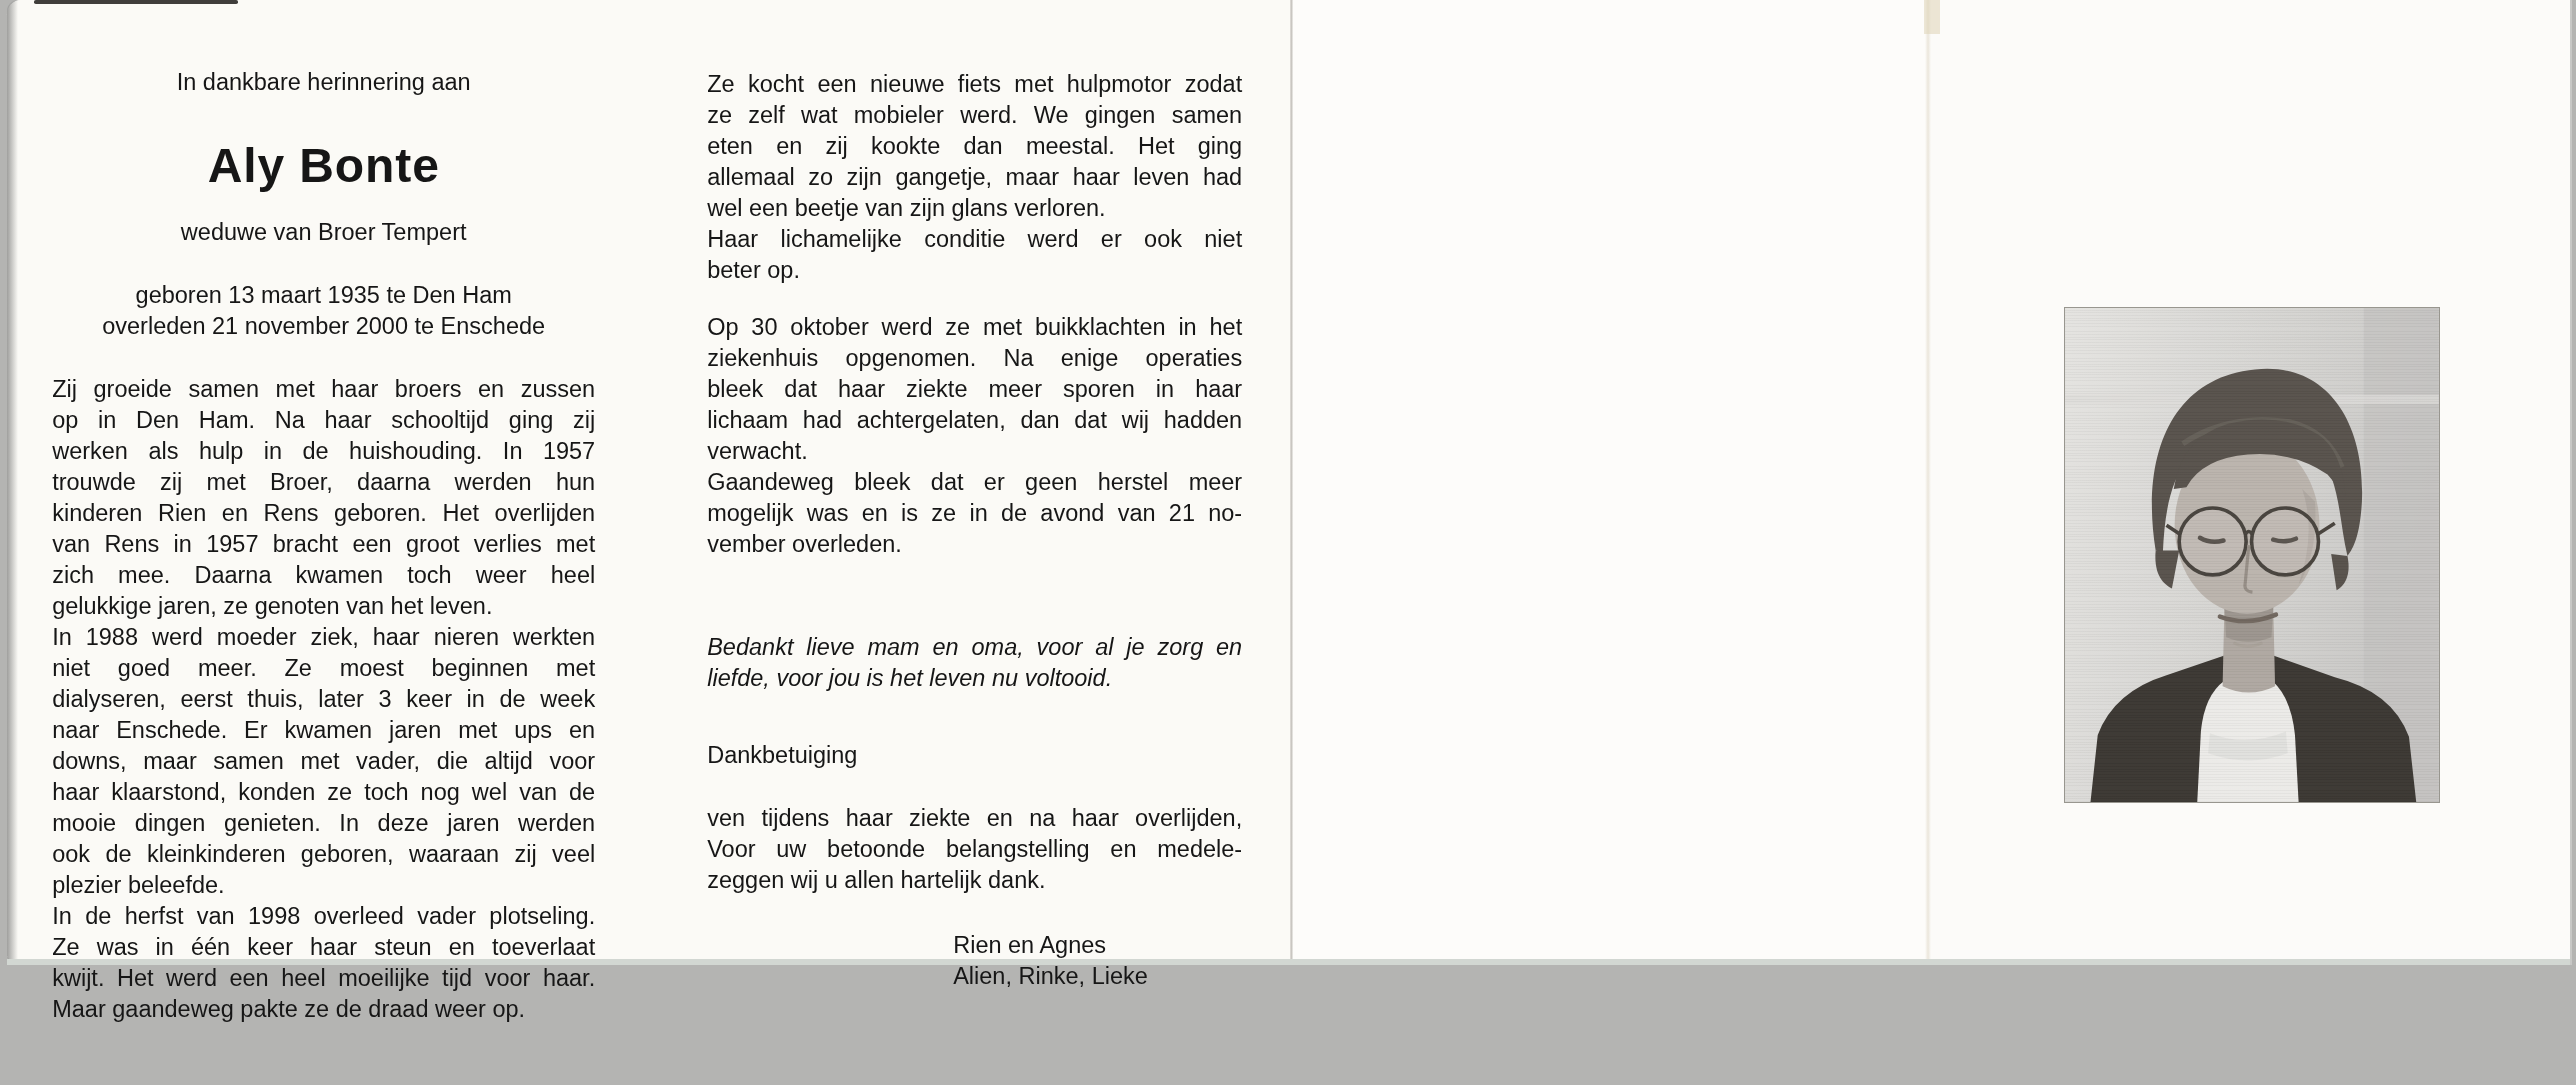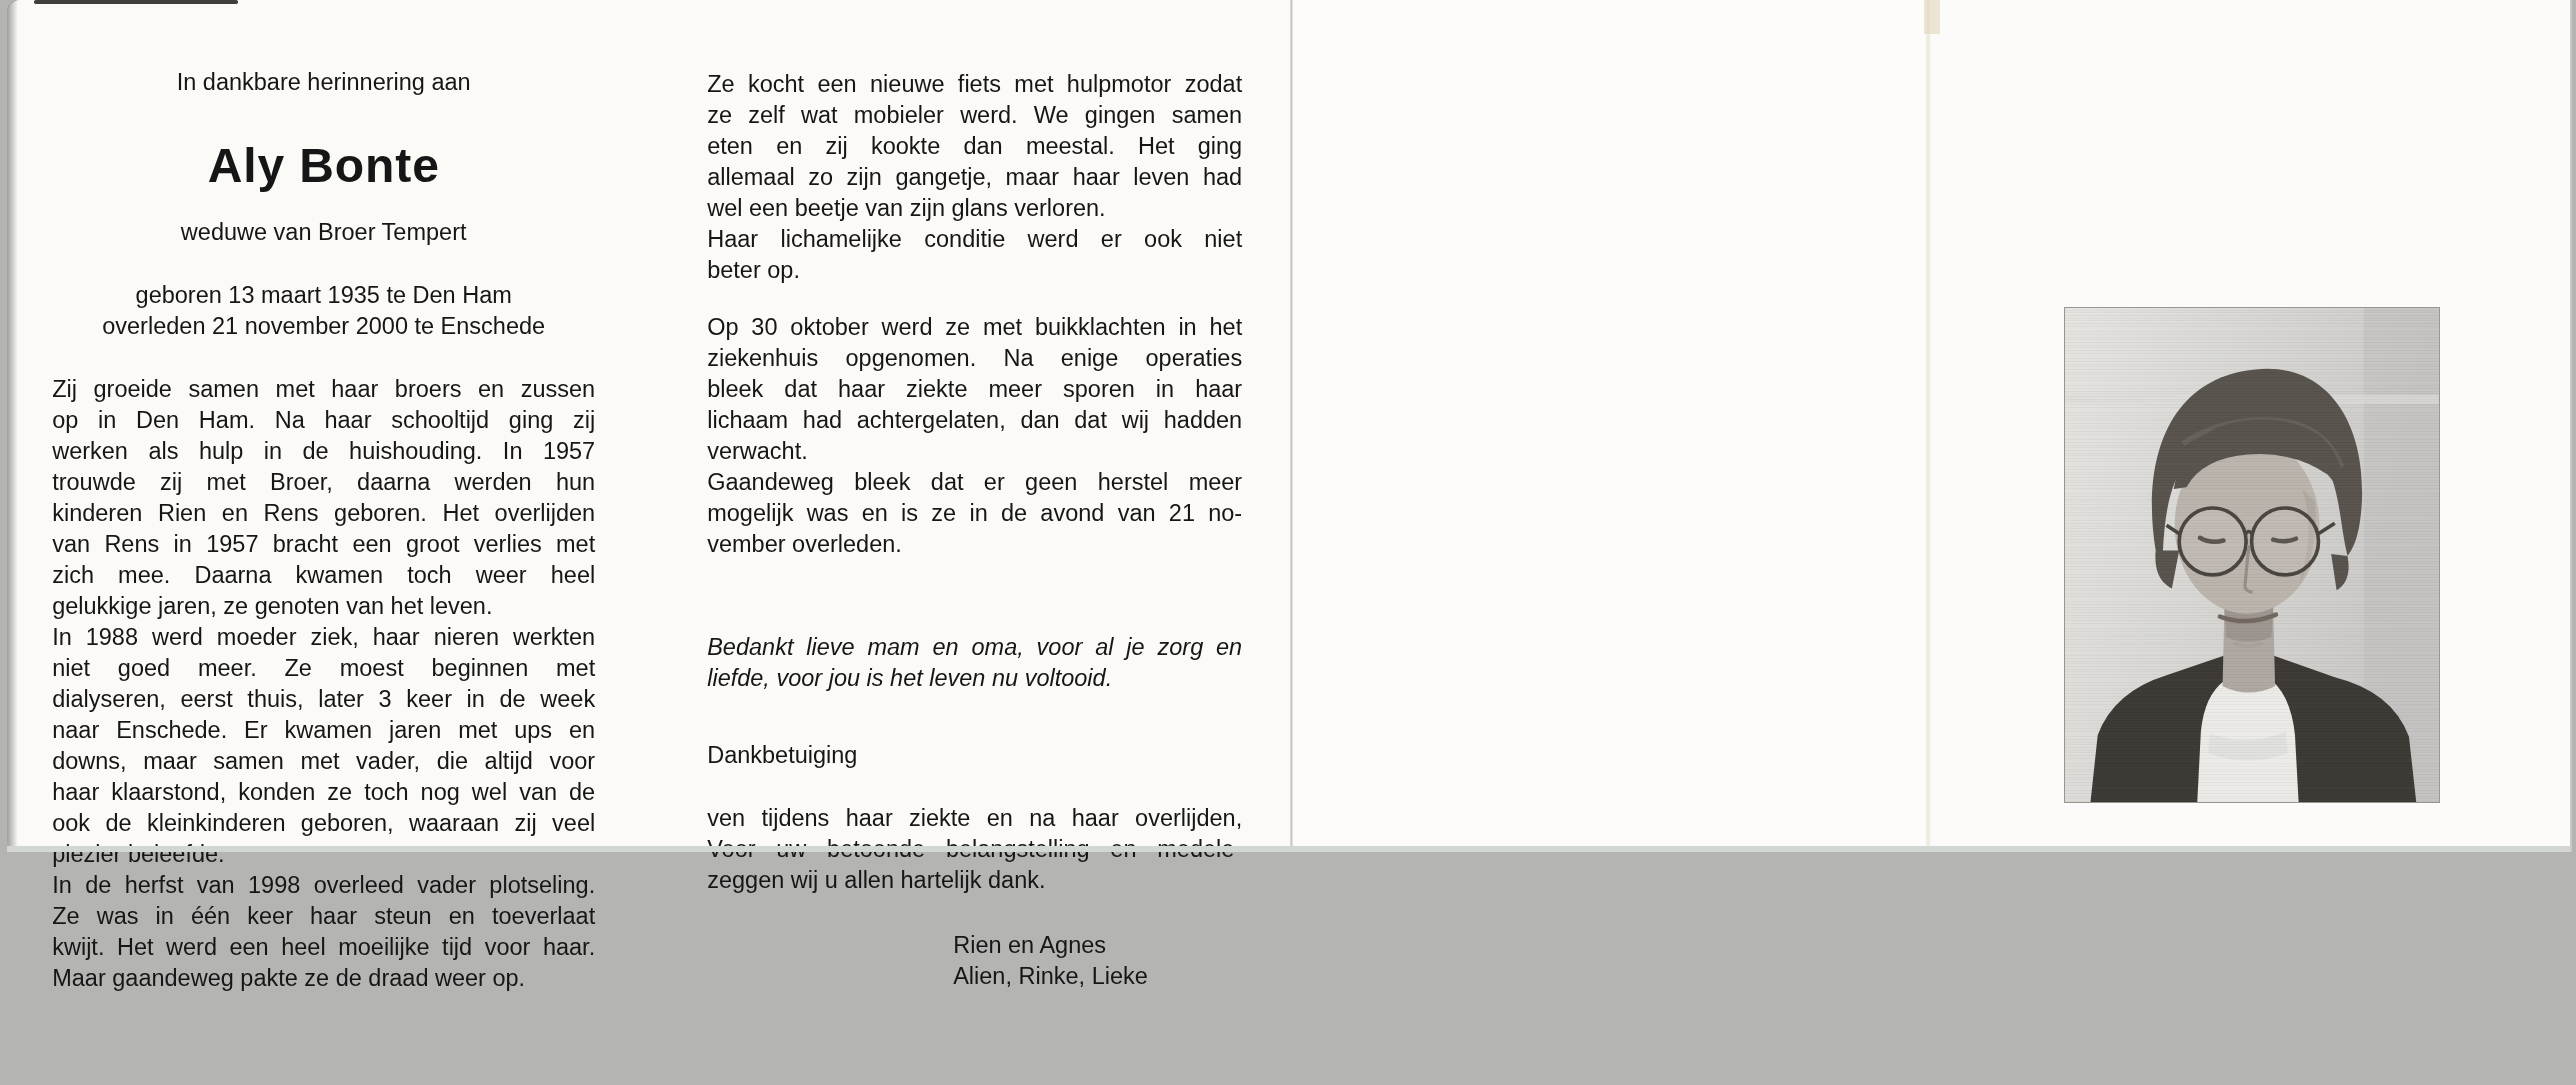--- a/index.html
+++ b/index.html
@@ -1,18 +1,18 @@
 <!DOCTYPE html>
 <html style="font-size:14.5px"><head>
 <meta charset="utf-8">
 <style>
   html,body{margin:0;padding:0;background:#b4b4b2;}
   .scan{position:relative;width:2576px;height:1085px;background:#b4b4b2;overflow:hidden;
         font-family:"Liberation Sans",sans-serif;color:#161616;}
-  .card{position:absolute;left:7.2px;top:0;width:2565px;height:852px;background:#fcfbf8;
+  .card{position:absolute;left:7.2px;top:0;width:2565px;height:965px;background:#fcfbf8;
         border-radius:14.5px 2.7px 2.7px 12.7px;}
   .panel{position:absolute;top:0;height:100%;}
   .panel-a{left:0;width:1283px;background:#fbfaf6;border-radius:14.5px 0 0 12.7px;}
   .panel-b{left:1286px;width:635px;background:#fdfcfa;}
   .panel-c{left:1921px;width:644px;background:#fcfbf9;}
   .fold-1{position:absolute;left:1283px;top:0;width:2.7px;height:100%;
           background:linear-gradient(90deg,#e3e0db,#c9c6c1,#efeeea);}
   .fold-2{position:absolute;left:1918px;top:0;width:5.4px;height:100%;
           background:linear-gradient(90deg,rgba(214,204,182,0),rgba(214,204,182,0.45),rgba(214,204,182,0));}
   .edge-left{position:absolute;left:0;top:0;width:11px;height:100%;
@@ -82,20 +82,21 @@
             <div class="line">zich mee. Daarna kwamen toch weer heel</div>
             <div class="line line-last">gelukkige jaren, ze genoten van het leven.</div>
           </div>
         <div class="para">
             <div class="line">In 1988 werd moeder ziek, haar nieren werkten</div>
             <div class="line">niet goed meer. Ze moest beginnen met</div>
             <div class="line">dialyseren, eerst thuis, later 3 keer in de week</div>
             <div class="line">naar Enschede. Er kwamen jaren met ups en</div>
             <div class="line">downs, maar samen met vader, die altijd voor</div>
             <div class="line">haar klaarstond, konden ze toch nog wel van de</div>
+            <div class="line">mooie dingen genieten. In deze jaren werden</div>
             <div class="line">ook de kleinkinderen geboren, waaraan zij veel</div>
             <div class="line line-last">plezier beleefde.</div>
           </div>
         <div class="para">
             <div class="line">In de herfst van 1998 overleed vader plotseling.</div>
             <div class="line">Ze was in één keer haar steun en toeverlaat</div>
             <div class="line">kwijt. Het werd een heel moeilijke tijd voor haar.</div>
             <div class="line line-last">Maar gaandeweg pakte ze de draad weer op.</div>
           </div>
       </div>

